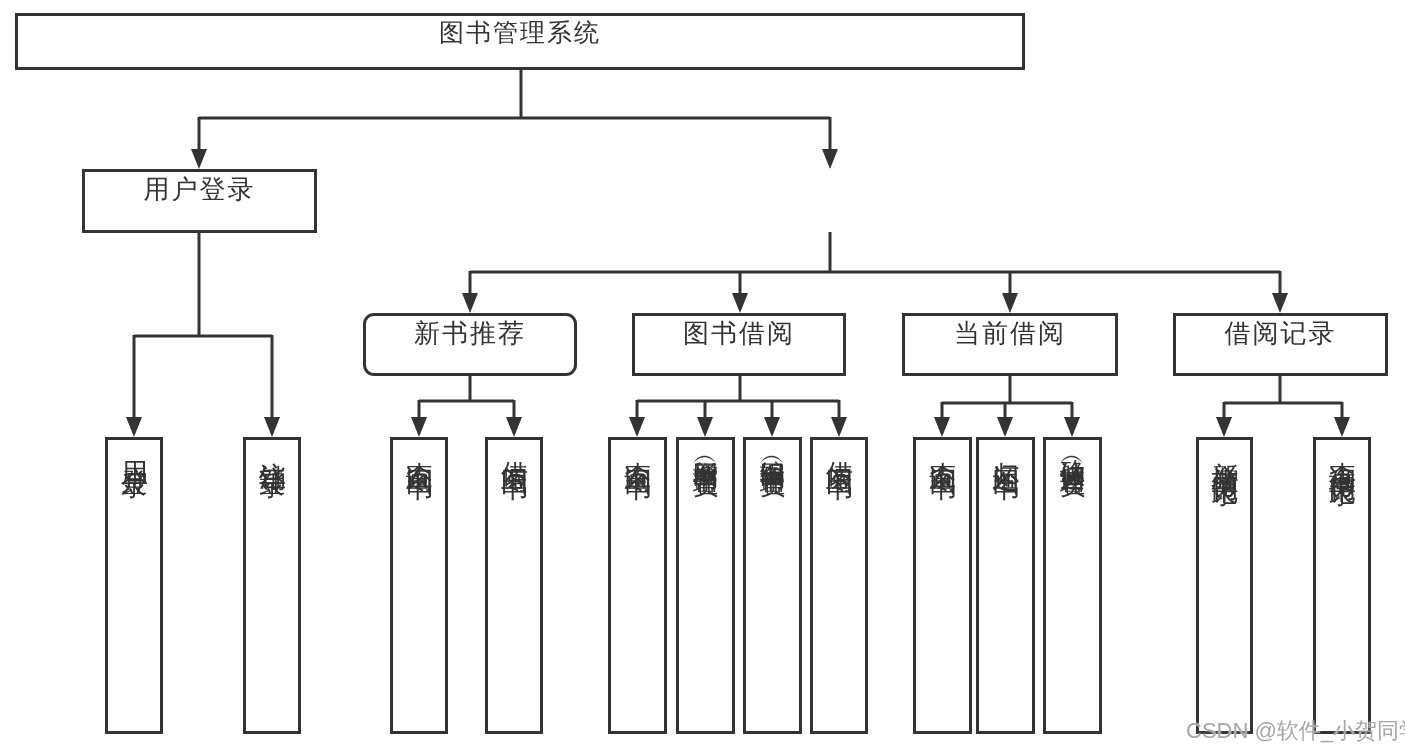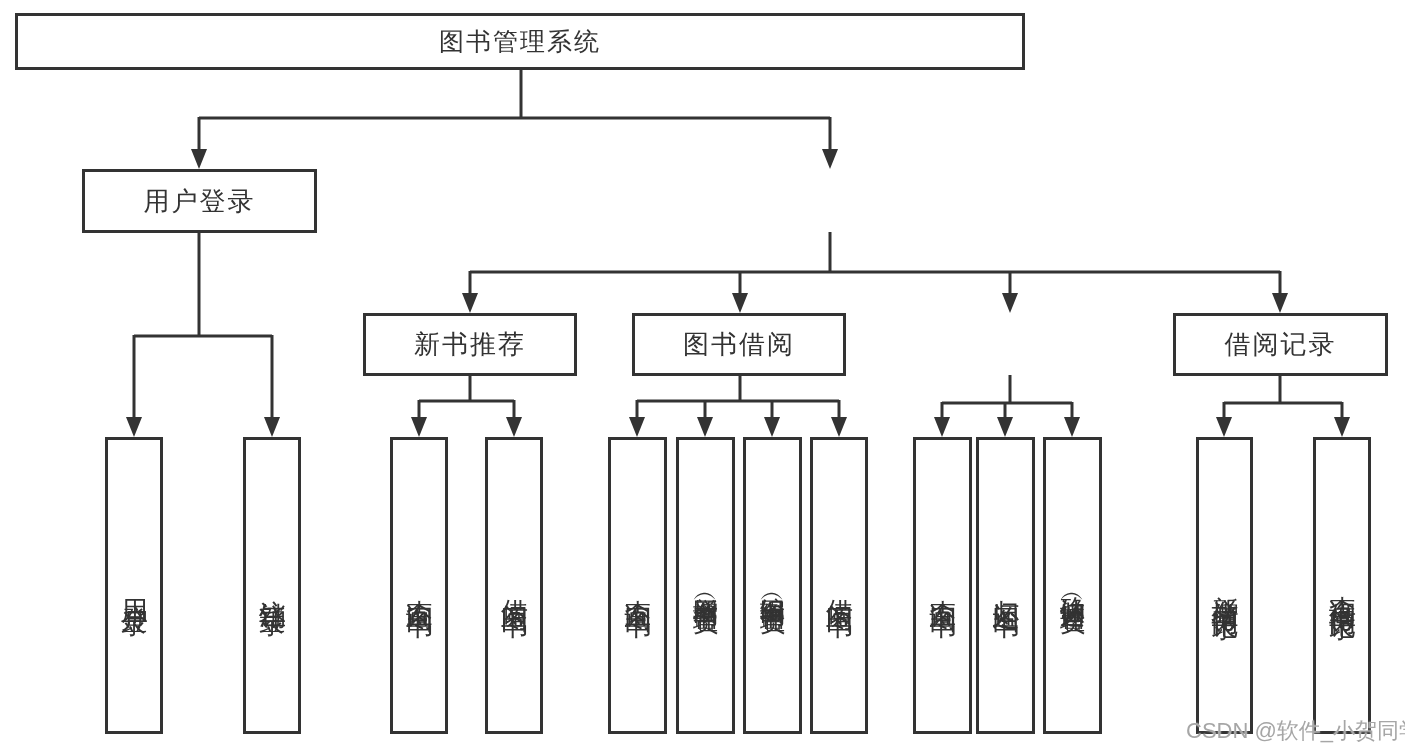--- a/index.html
+++ b/index.html
@@ -18,21 +18,21 @@
   svg.connectors{
     position:absolute;left:0;top:0;width:1405px;height:747px;
   }
   svg.connectors line{stroke:var(--line);stroke-width:3;}
   svg.connectors polygon{fill:var(--line);}
   .node{
     position:absolute;
     box-sizing:border-box;
     background:#fff;
     border:3px solid var(--line);
-    display:flex;align-items:center;justify-content:center;
+    display:flex;align-items:flex-start;justify-content:center;
     color:var(--text);
   }
   .node .label{
     font-size:26px;
     letter-spacing:2px;
     white-space:nowrap;
   }
   .node.root .label{font-size:25px;}
   .node.leaf .label{
     writing-mode:vertical-rl;
@@ -134,26 +134,29 @@
   </svg>
 
   <div class="node root" style="left:15px;top:13px;width:1010px;height:57px;">
     <span class="label">图书管理系统</span>
   </div>
 
   <div class="node" style="left:82px;top:169px;width:235px;height:64px;">
     <span class="label">用户登录</span>
   </div>
 
-  <div class="node" style="left:363px;top:313px;width:214px;height:63px;">
+  <div class="node" style="left:363px;top:313px;width:214px;height:63px;border-radius:11px;">
     <span class="label">新书推荐</span>
   </div>
   <div class="node" style="left:632px;top:313px;width:214px;height:63px;">
     <span class="label">图书借阅</span>
   </div>
+  <div class="node" style="left:902px;top:313px;width:216px;height:63px;">
+    <span class="label">当前借阅</span>
+  </div>
   <div class="node" style="left:1173px;top:313px;width:215px;height:63px;">
     <span class="label">借阅记录</span>
   </div>
 
   <div class="node leaf" style="left:105px;top:437px;width:58px;height:297px;">
     <span class="label">用户登录</span>
   </div>
   <div class="node leaf" style="left:243px;top:437px;width:58px;height:297px;">
     <span class="label">注销登录</span>
   </div>

